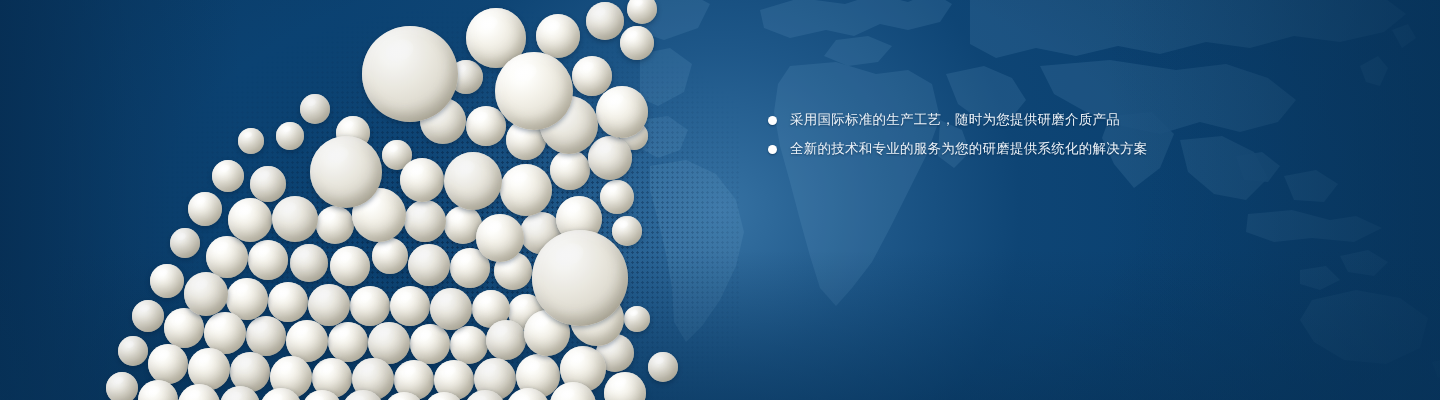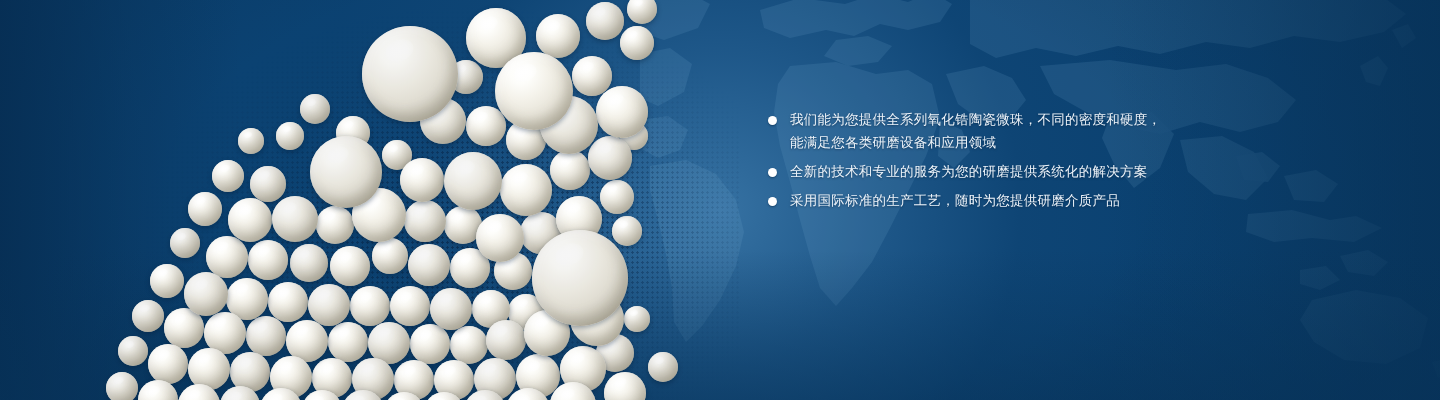--- a/index.html
+++ b/index.html
@@ -305,27 +305,22 @@
 
   <div class="bg-vignette"></div>
   <div class="bg-edge-left"></div>
   <div class="bg-edge-right"></div>
   <div class="bg-edge-bottom"></div>
 
   <div id="copy">
     <ul class="bullets" id="bullet-list">
         <li class="bullet">
           <span class="dot"></span>
-          <span class="line">我们能为您提供全系列氧化锆陶瓷微珠，不同的密度和硬度，</span>
-          <span class="line">能满足您各类研磨设备和应用领域</span>
+          <span class="line">采用国际标准的生产工艺，随时为您提供研磨介质产品</span>
         </li>
         <li class="bullet">
           <span class="dot"></span>
           <span class="line">全新的技术和专业的服务为您的研磨提供系统化的解决方案</span>
         </li>
-        <li class="bullet">
-          <span class="dot"></span>
-          <span class="line">采用国际标准的生产工艺，随时为您提供研磨介质产品</span>
-        </li>
       </ul>
   </div>
 
 </div>
 
 </body></html>

